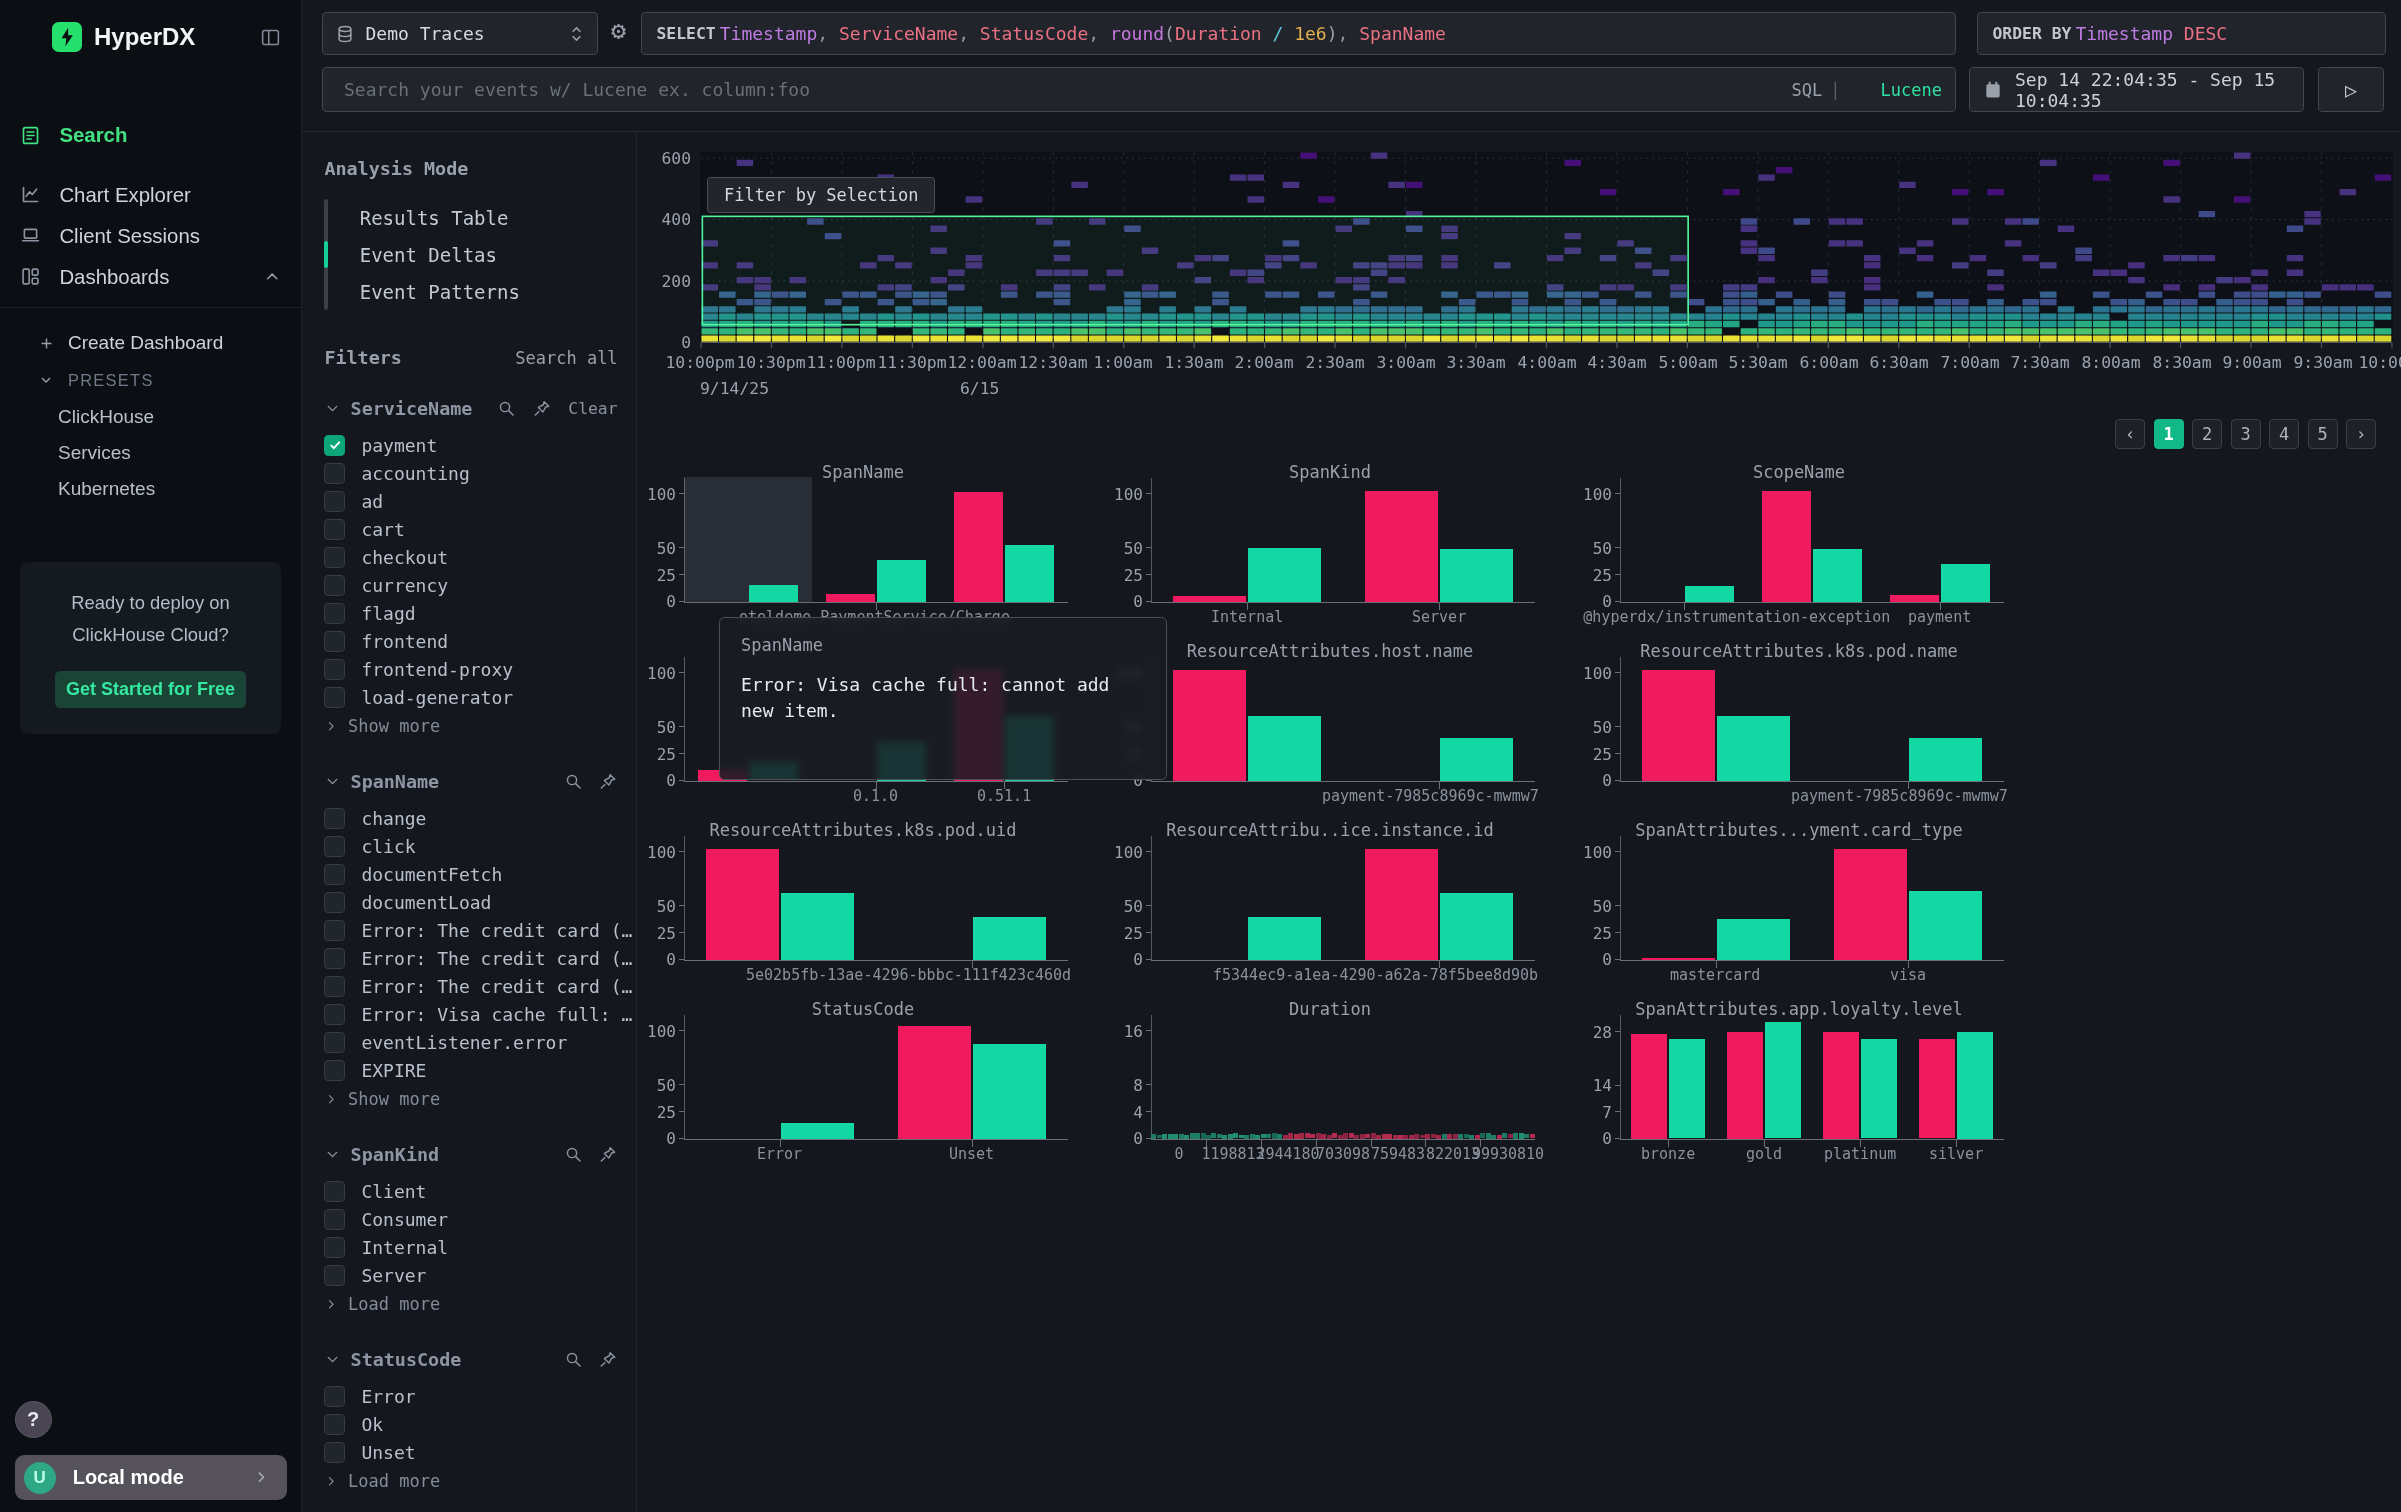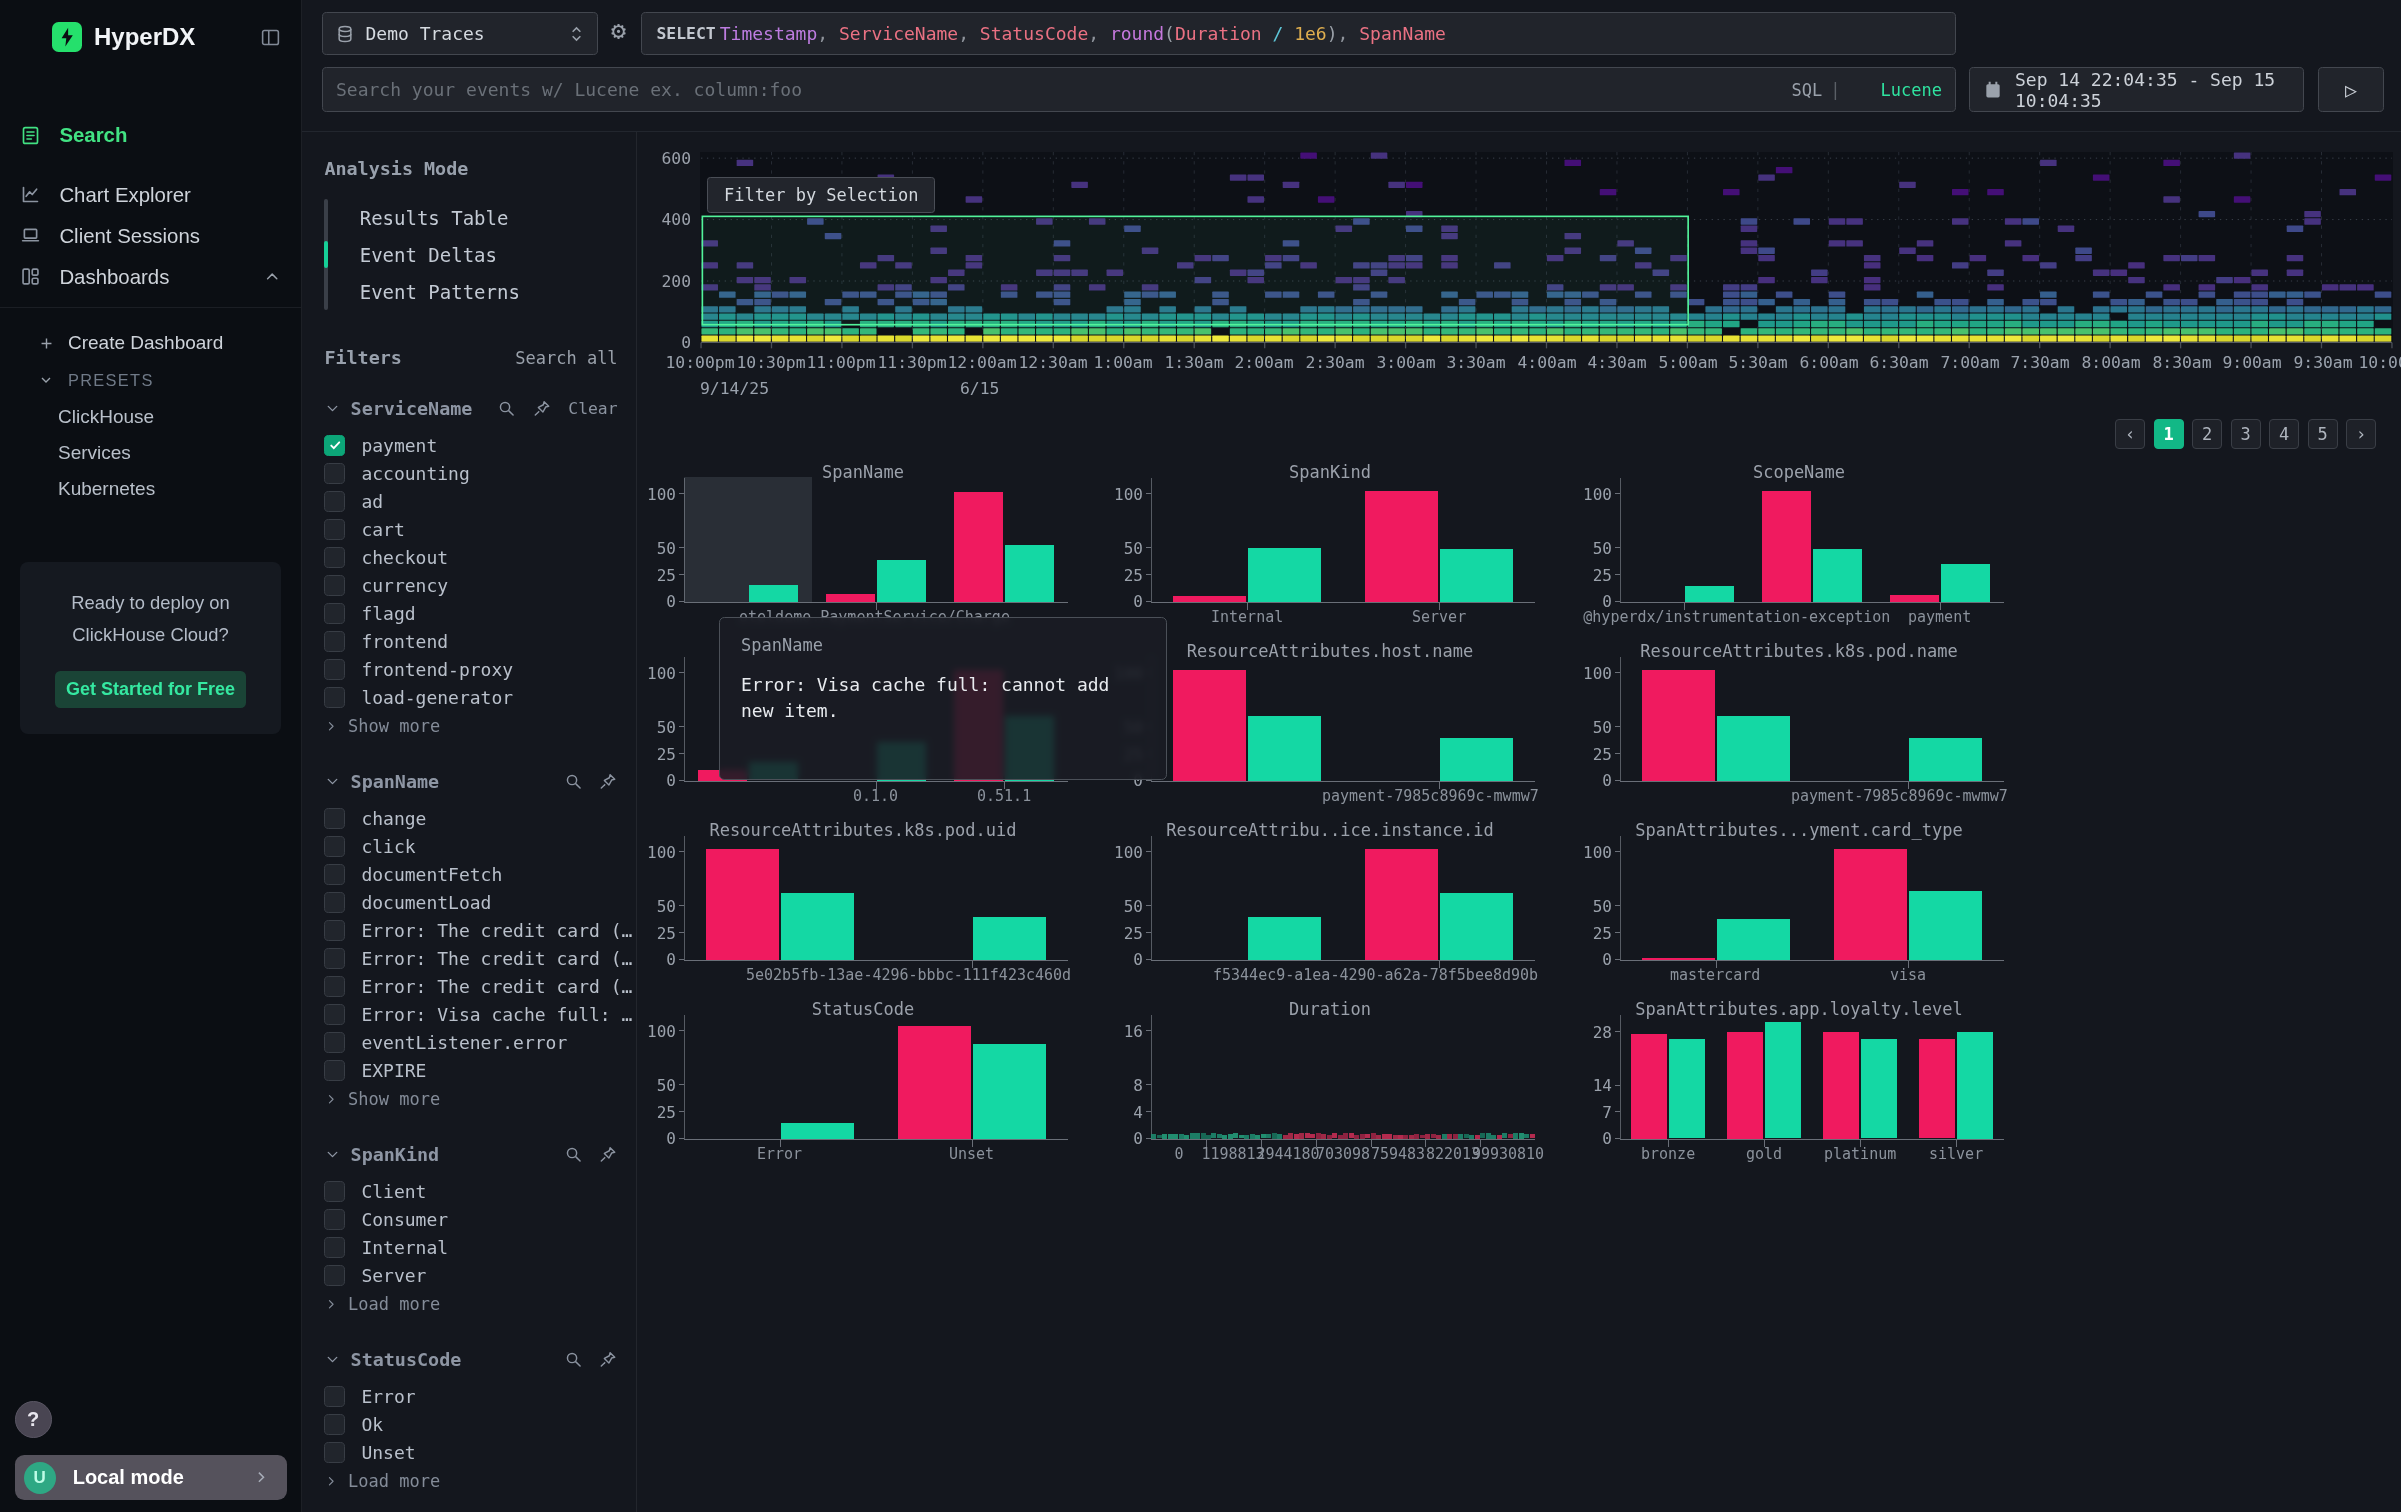--- a/index.html
+++ b/index.html
@@ -48,21 +48,21 @@
   .box { background:#21242b; border:0.7px solid #43474f; border-radius:4.6px; position:absolute; display:flex; align-items:center; }
   .source-box { left:20px; top:12px; width:276px; height:43px; padding:0 12px; font-size:18px; color:#d5dae0; cursor:pointer;}
   .source-box .ic { width:20px; height:20px; color:#9aa1ab; margin-right:10.5px; flex:none;}
   .source-box .lbl { flex:1; }
   .gear { position:absolute; left:309px; top:16px; font-size:25px; color:#9aa1ab; cursor:pointer; }
   .query-box { left:339px; top:12px; width:1315px; height:43px; padding:0 14.5px; font-size:18px; cursor:text;}
   .kw { color:#c2c7cf; font-weight:bold; font-size:16.4px; margin-right:4px; }
   .order-box { left:1675px; top:12px; width:409px; height:43px; padding:0 14.5px; font-size:18px; cursor:text;}
   .search-box { left:20px; top:67px; width:1634px; height:45px; padding:0 13px; }
   .search-box input { flex:1; background:transparent; border:none; outline:none; color:#c8cdd4; font-size:18px;
-                      font-family:inherit; }
+                      font-family:inherit;margin-left:8px; }
   .search-box input::placeholder { color:#6a7078; }
   .lang-toggle { font-size:17px; color:#9aa1ab; white-space:nowrap; }
   .lang-toggle .sep { color:#5a5f66; margin:0 8px; }
   .lang-toggle .lucene { color:#2fe3a0;margin-left:32px; }
   .date-box { left:1667px; top:67px; width:335px; height:45px; padding:0 13px; font-size:18px; color:#ccd1d8; cursor:pointer;}
   .date-box .ic { width:20px; height:20px; color:#9aa1ab; margin-right:12px; flex:none;}
   .play-box { left:2016px; top:67px; width:66px; height:45px; justify-content:center; font-size:20px; color:#c8cdd4; cursor:pointer;}
 
   
   .filter-panel { position:absolute; left:302px; top:132px; width:335px; height:1381px; border-right:0.7px solid #23262d;
@@ -246,20 +246,24 @@
       <span style="color:#9aa1ab">
         <svg width="17" height="20" viewBox="0 0 20 26" fill="none" stroke="currentColor" stroke-width="2">
             <path d="M5 10l5-5 5 5M5 16l5 5 5-5"></path>
           </svg>
       </span>
     </div>
     <div class="gear">⚙</div>
     <div class="box query-box">
       <span class="kw">SELECT</span>
       <span id="select-tokens"><span style="color: rgb(189, 124, 224);">Timestamp</span><span style="color: rgb(143, 148, 156);">, </span><span style="color: rgb(234, 113, 131);">ServiceName</span><span style="color: rgb(143, 148, 156);">, </span><span style="color: rgb(234, 113, 131);">StatusCode</span><span style="color: rgb(143, 148, 156);">, </span><span style="color: rgb(198, 120, 221);">round</span><span style="color: rgb(154, 160, 168);">(</span><span style="color: rgb(234, 113, 131);">Duration</span><span style="color: rgb(94, 198, 216);"> / </span><span style="color: rgb(223, 174, 79);">1e6</span><span style="color: rgb(154, 160, 168);">)</span><span style="color: rgb(143, 148, 156);">, </span><span style="color: rgb(234, 113, 131);">SpanName</span></span>
+    </div>
+    <div class="box order-box">
+      <span class="kw">ORDER BY</span>
+      <span id="order-tokens"><span style="color: rgb(189, 124, 224);">Timestamp</span><span style="color: rgb(234, 113, 131);"> DESC</span></span>
     </div>
     <div class="box search-box">
       <input type="text" placeholder="Search your events w/ Lucene ex. column:foo" style="">
       <span class="lang-toggle"><span>SQL</span><span class="sep">|</span><span class="lucene">Lucene</span></span>
     </div>
     <div class="box date-box">
       <span class="ic">
         <svg width="20" height="20" viewBox="0 0 24 24">
             <rect x="4" y="5" width="16" height="16" rx="2" fill="currentColor"></rect>
             <path d="M8 2v5M16 2v5" stroke="currentColor" stroke-width="2.4" fill="none"></path>

